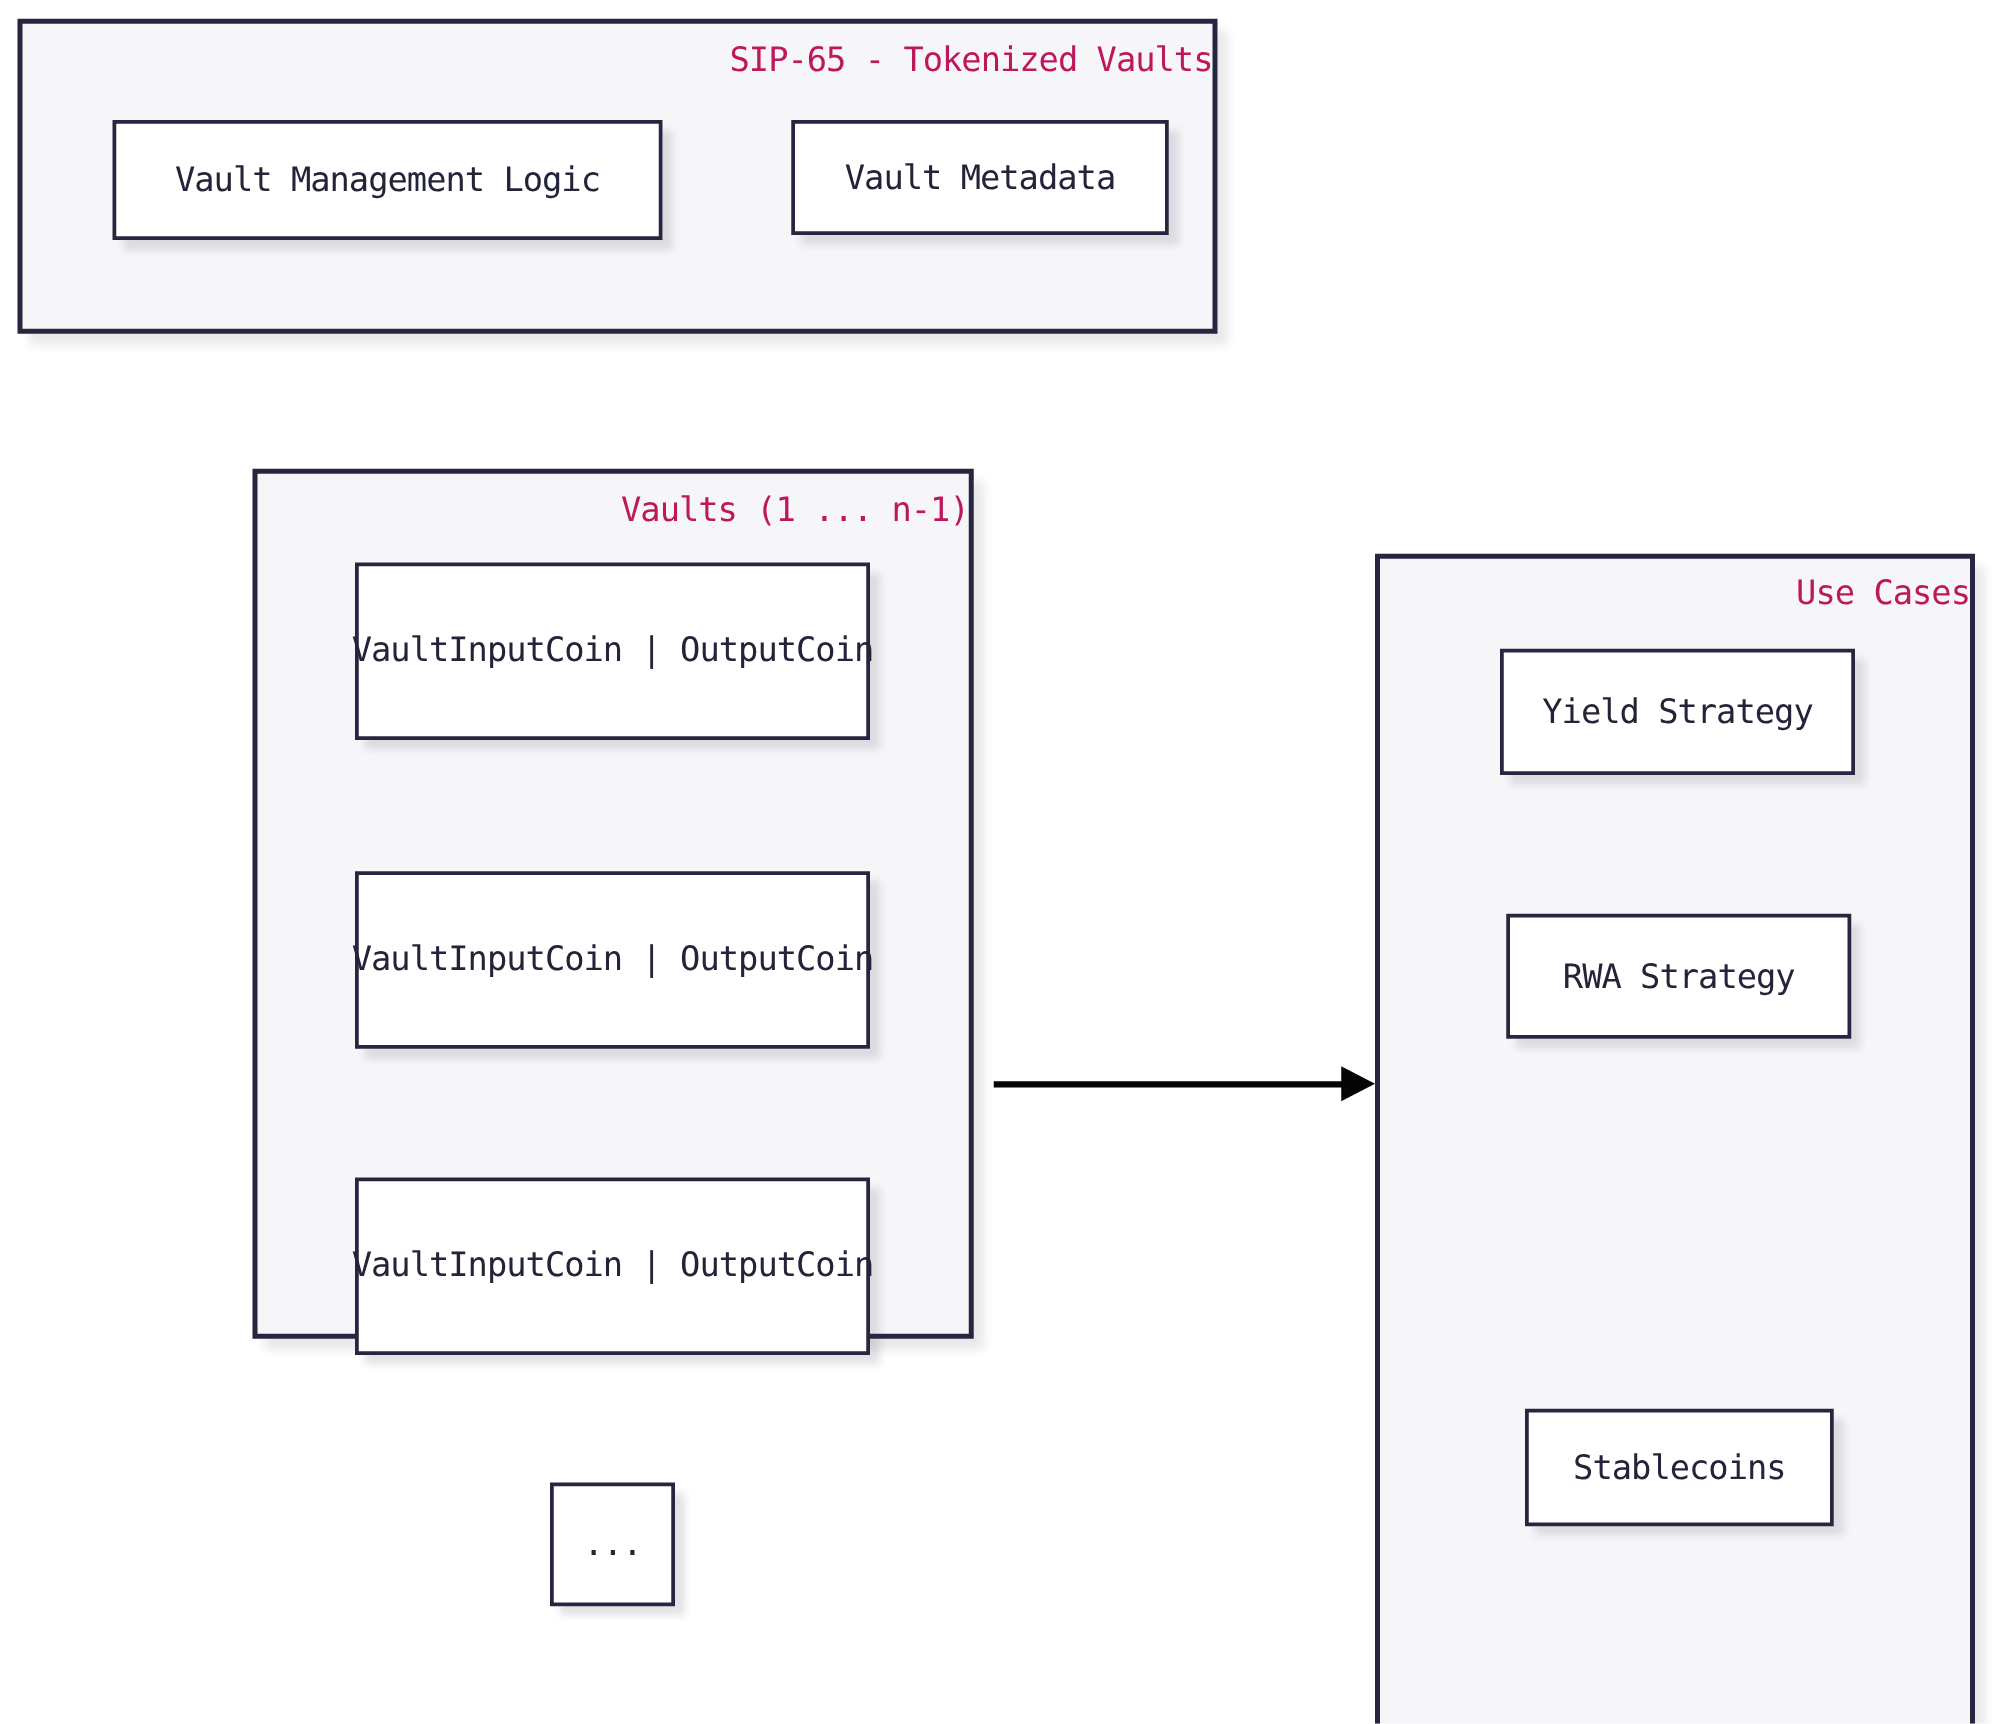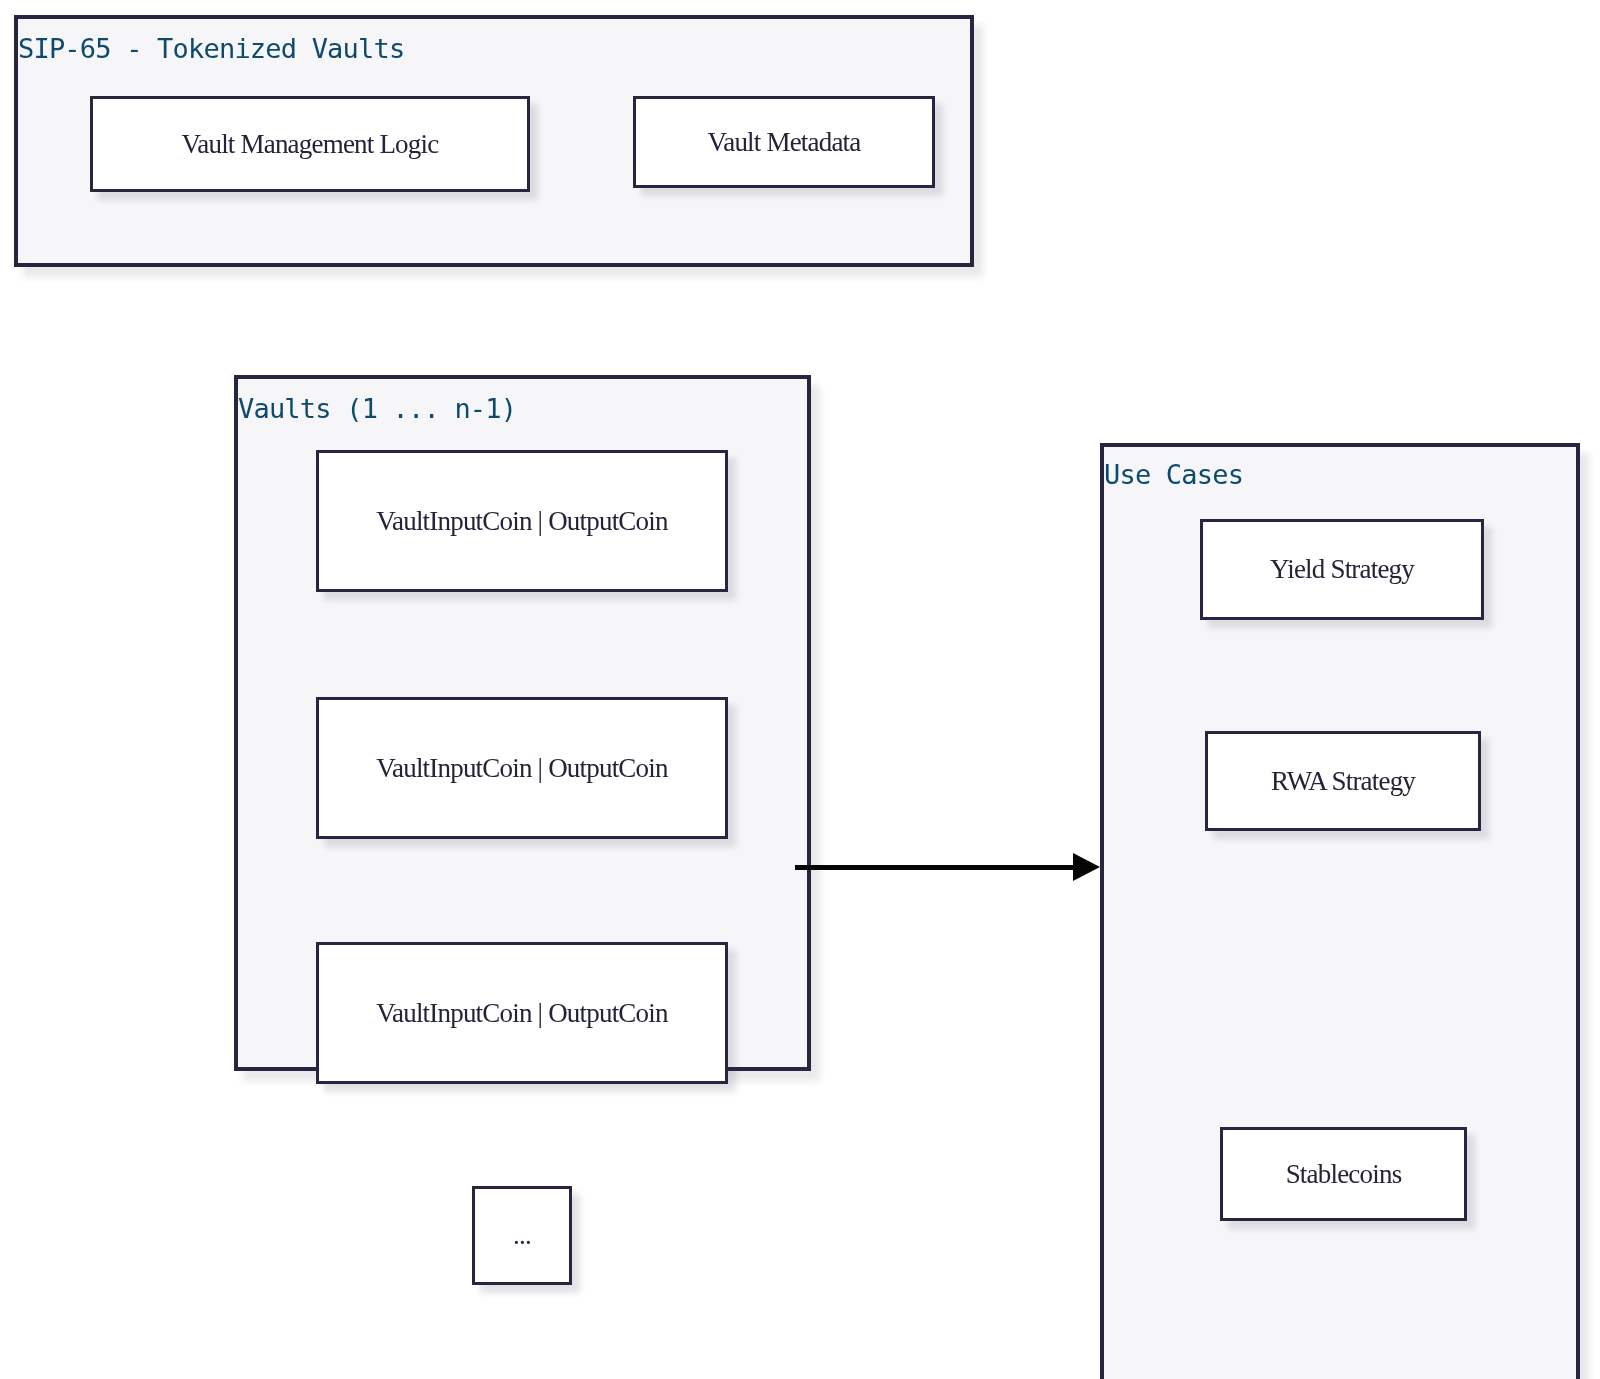--- a/index.html
+++ b/index.html
@@ -22,49 +22,48 @@
     position: absolute;
     background: #f6f6f9;
     border: 4px solid #262640;
     box-shadow: 9px 10px 7px rgba(35, 35, 60, 0.10);
     box-sizing: border-box;
   }
   .container-title {
     position: absolute;
     left: 0;
     right: 0;
-    text-align: left;
-    color: #0c4a6e;
+    text-align: right;
+    color: #be185d;
     white-space: nowrap;
   }
   .card {
     position: absolute;
     background: #ffffff;
     border: 3px solid #262640;
     box-shadow: 8px 8px 6px rgba(35, 35, 60, 0.13);
     box-sizing: border-box;
     display: flex;
     align-items: center;
     justify-content: center;
     text-align: center;
-    font-family: Liberation Serif, serif;
   }
   .card.two-line {
     line-height: 42px;
   }
   .card span { display: block; white-space: nowrap; }
 
   
   #sip65      { left: 14px;  top: 15px;  width: 960px; height: 252px; }
   #sip65 .container-title { top: 14px; }
   #box-vml    { left: 72px;  top: 77px;  width: 440px; height: 96px; }
   #box-vmeta  { left: 615px; top: 77px;  width: 302px; height: 92px; }
 
   
-  #vaults     { left: 234px; top: 375px; width: 577px; height: 696px; }
+  #vaults     { left: 202px; top: 375px; width: 577px; height: 696px; }
   #vaults .container-title { top: 14px; }
   #vault-card-1 { left: 78px; top: 71px;  width: 412px; height: 142px; }
   #vault-card-2 { left: 78px; top: 318px; width: 412px; height: 142px; }
   #vault-card-3 { left: 78px; top: 563px; width: 412px; height: 142px; }
   #vault-more   { left: 234px; top: 807px; width: 100px; height: 99px; }
 
   
   #usecases   { left: 1100px; top: 443px; width: 480px; height: 960px; padding-left: 20px; }
   #usecases .container-title { top: 12px; }
   #box-yield  { left: 96px;  top: 72px;  width: 284px; height: 101px; }

